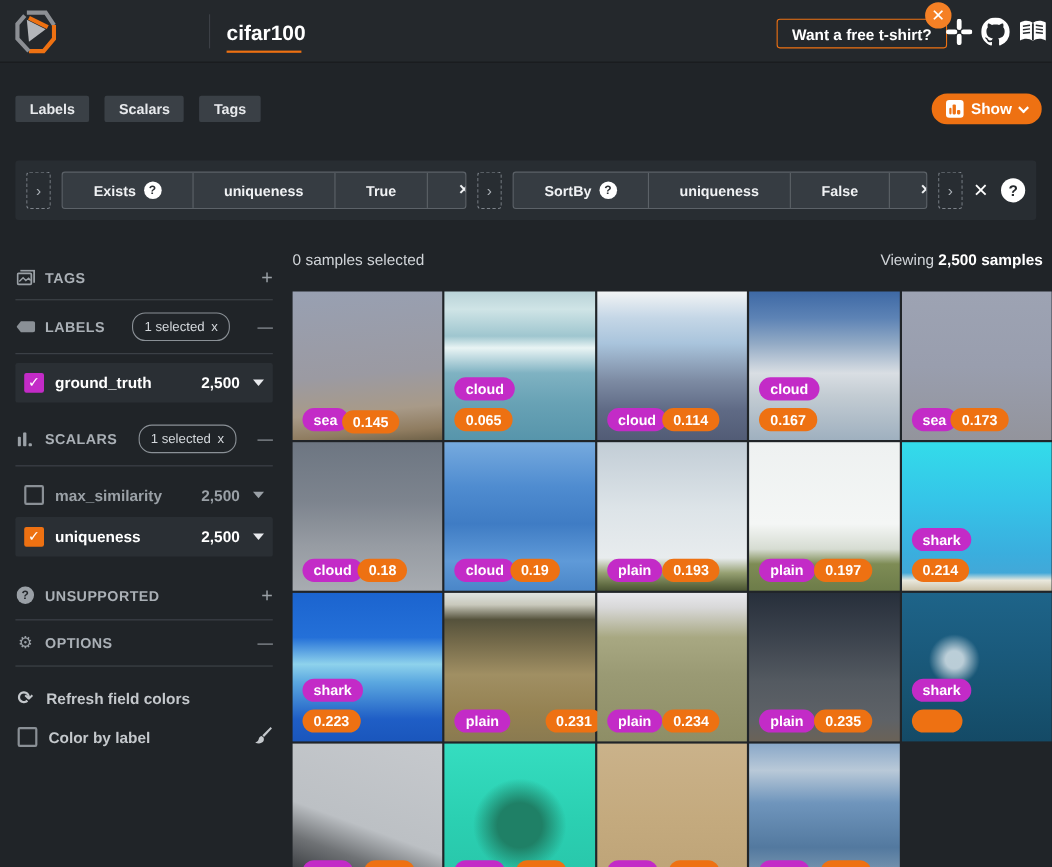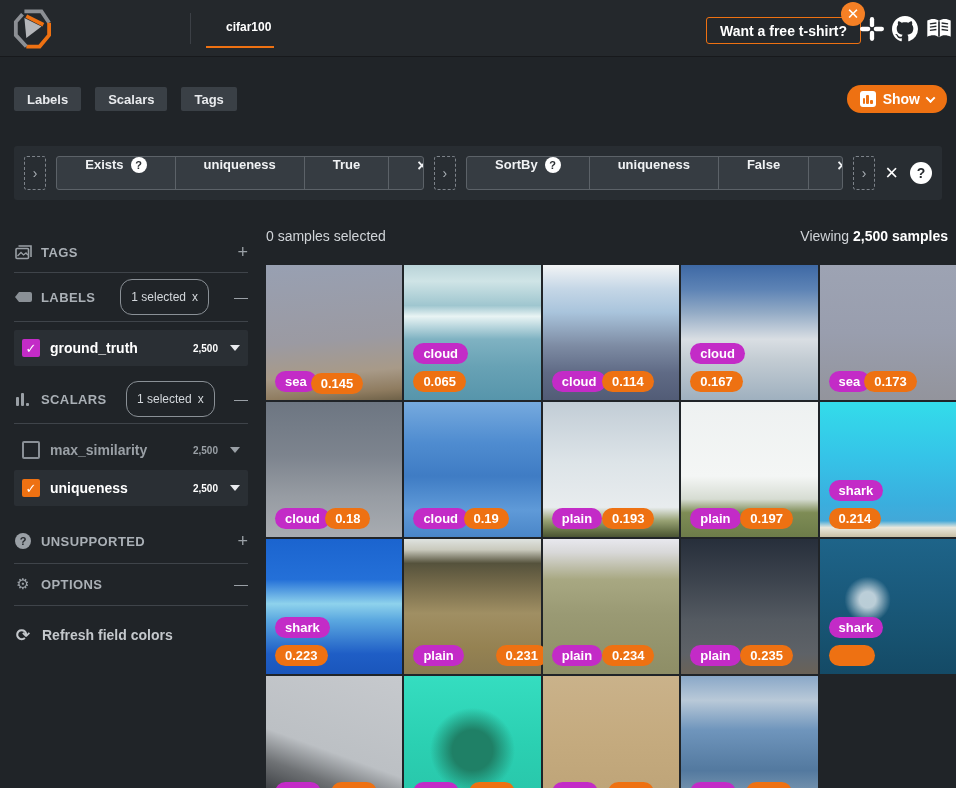--- a/index.html
+++ b/index.html
@@ -5,21 +5,21 @@
   * { margin:0; padding:0; box-sizing:border-box; }
   html,body { width:956px; height:788px; overflow:hidden; background:#202428;
     font-family:"Liberation Sans","DejaVu Sans",sans-serif; color:#e8eaed; }
 
   
   .header { position:absolute; top:0; left:0; width:956px; height:57px;
     background:#24282c; border-bottom:1px solid #17191c; }
   .logo { position:absolute; top:8px; left:13px; width:38px; height:41px; }
   .app-title { position:absolute; top:12px; left:60px; font-size:26px; font-weight:bold; color:#fff; letter-spacing:.3px; }
   .hdr-divider { position:absolute; top:13px; left:190px; width:1px; height:31px; background:#3c4046; }
-  .dataset { position:absolute; top:20px; left:206px; font-size:12px; font-weight:bold; color:#fff;margin-left:20px; }
+  .dataset { position:absolute; top:20px; left:206px; font-size:19px; font-weight:bold; color:#fff; }
   .dataset-underline { position:absolute; top:46px; left:206px; height:2px; background:var(--accent); }
   .tshirt-btn { position:absolute; top:17px; left:706px; height:27px; padding:0 13px;
     border:1px solid var(--accent); border-radius:3px; background:transparent; color:#fff;
     font-size:14px; font-weight:bold; display:flex; align-items:center; }
   .tshirt-close { position:absolute; top:2px; left:841px; width:24px; height:24px; border-radius:50%;
     background:#f58025; color:#fff; font-size:15px; font-weight:bold; display:flex; align-items:center; justify-content:center; }
   .hdr-icons { position:absolute; top:0; left:860px; height:57px; display:flex; align-items:center; gap:8px; }
   .hdr-icons svg { display:block; }
 
   
@@ -35,48 +35,48 @@
   .chev.down { transform:rotate(45deg) translate(-1px,-1px); }
   .chev.up { transform:rotate(-135deg) translate(-2px,-2px); }
 
   
   .filterband { position:absolute; top:146px; left:14px; width:928px; height:54px;
     background:#282d32; border-radius:3px; display:flex; align-items:center; padding:0 10px; gap:10px; }
   .add-stage { width:24px; height:34px; border:1px dashed #7d838a; border-radius:3px;
     color:#aab0b6; font-size:14px; display:flex; align-items:center; justify-content:center; background:transparent; }
   .stage { height:34px; display:flex; align-items:stretch; background:#363c42;
     border:1px solid #5c6268; border-radius:3px; overflow:hidden; }
-  .stage .seg { display:flex; align-items:flex-start; gap:7px; padding:0 28px; font-size:13px;
+  .stage .seg { display:flex; align-items:center; gap:7px; padding:0 28px; font-size:13px;
     font-weight:bold; color:#f0f2f4; border-right:1px solid #5c6268; }
   .stage .seg:last-child { border-right:none; }
   .help-dot { width:16px; height:16px; border-radius:50%; background:#fff; color:#2b2f33;
     font-size:11px; font-weight:bold; display:flex; align-items:center; justify-content:center; }
   .fb-right { margin-left:auto; display:flex; align-items:center; gap:12px; }
   .fb-x { color:#fff; font-size:22px; font-weight:300; line-height:1; }
   .fb-help { width:22px; height:22px; border-radius:50%; background:#fff; color:#24282c;
     font-size:14px; font-weight:bold; display:flex; align-items:center; justify-content:center; }
 
   
   .sidebar { position:absolute; top:217px; left:14px; width:234px; }
   .fields-box { height:42px; border:1px solid #70767c; border-radius:2px; display:flex;
     align-items:center; justify-content:space-between; padding:0 14px; font-size:14px; color:#e8eaed; }
   .side-row { display:flex; align-items:center; gap:9px; color:#aab0b6; }
   .sec-title { font-size:13px; font-weight:bold; letter-spacing:.4px; }
   .sec-right { margin-left:auto; font-size:18px; color:#9aa0a6; line-height:1; }
-  .sel-pill { margin-left:auto; height:36px; border:1px solid #8a9096; border-radius:12px;
+  .sel-pill { margin-left:auto; height:26px; border:1px solid #8a9096; border-radius:12px;
     padding:0 10px; font-size:12px; color:#d4d8dc; display:flex; align-items:center; gap:6px; }
   .divider { height:1px; background:#3f444a; }
   .field-row { height:36px; border-radius:2px; display:flex; align-items:center; gap:10px; padding:0 8px; }
   .field-row.active { background:#2a2f34; }
   .cb { width:18px; height:18px; border-radius:2px; border:2px solid #8a9096; flex:0 0 auto;
     display:flex; align-items:center; justify-content:center; font-size:13px; color:#fff; }
   .cb.checked { border:none; }
   .fname { font-size:14px; font-weight:bold; color:#fff; }
   .fname.dim, .fcount.dim, .fcaret.dim { color:#9aa0a6; }
-  .fcount { margin-left:auto; font-size:10px; font-weight:bold; color:#fff; }
+  .fcount { margin-left:auto; font-size:14px; font-weight:bold; color:#fff; }
   .fcaret { width:0; height:0; border-left:5px solid transparent; border-right:5px solid transparent;
     border-top:6px solid #e8eaed; margin-left:2px; }
   .fcaret.dim { border-top-color:#9aa0a6; }
   .opt-row { display:flex; align-items:center; gap:10px; color:#c4c8cc; font-size:14px; font-weight:bold; }
   .sb-icon { width:18px; display:flex; justify-content:center; color:#9aa0a6; }
 
   
   .main-topbar { position:absolute; top:228px; left:266px; width:682px; display:flex;
     justify-content:space-between; font-size:14px; color:#d0d4d8; }
   .viewing strong { color:#fff; }
@@ -267,20 +267,30 @@
     <span class="sec-right" style="font-size:14px;">—</span>
   </div>
 
   <div class="divider" style="margin:8px 0 16px;"></div>
 
   <div class="opt-row" style="height:26px;">
     <span class="sb-icon" style="font-size:17px;color:#c4c8cc;">⟳</span>
     <span>Refresh field colors</span>
   </div>
 
+  <div class="opt-row" style="height:28px;margin-top:8px;">
+    <span class="cb" style="margin-left:2px;"></span>
+    <span>Color by label</span>
+    <span style="margin-left:auto;">
+      <svg width="18" height="18" viewBox="0 0 18 18" fill="#c4c8cc">
+        <path d="M16 1 L8.5 8.5 L10 10 L17.2 2.2 Z"></path>
+        <path d="M7.8 9.2 C6 9.5 5.5 11 5 12.5 C4.5 14 3.5 14.5 2 15 C4.5 16.5 8 16 9.3 14.2 C10.2 13 10 11 9.4 10.2 Z"></path>
+      </svg>
+    </span>
+  </div>
 </div>
 
 <div class="main-topbar">
   <span>0 samples selected</span>
   <span class="viewing">
     <span>Viewing </span><strong>2,500 samples</strong>
   </span>
 </div>
 
 <div class="grid">

